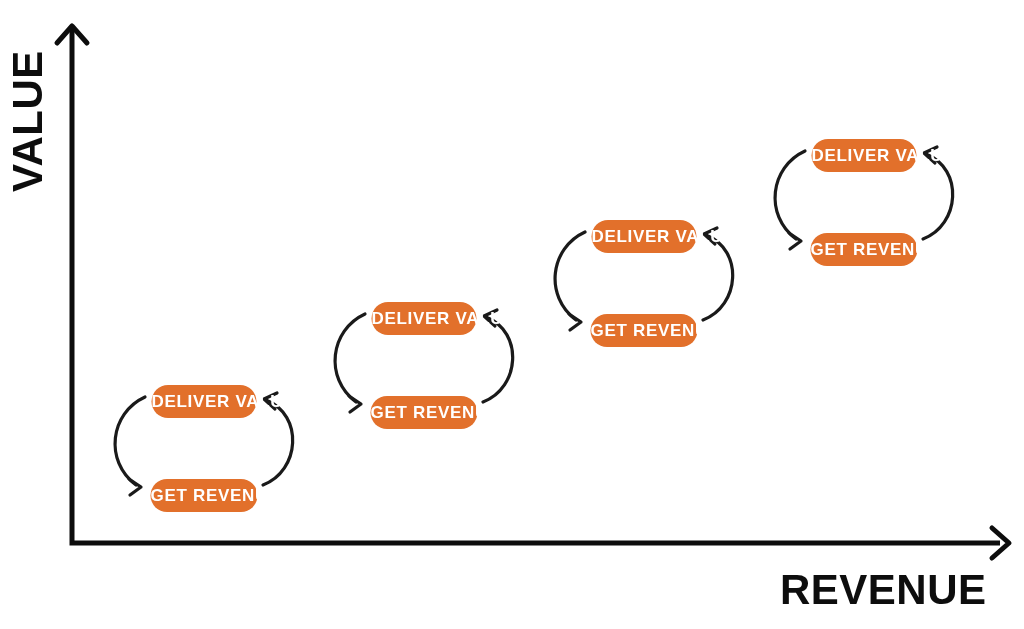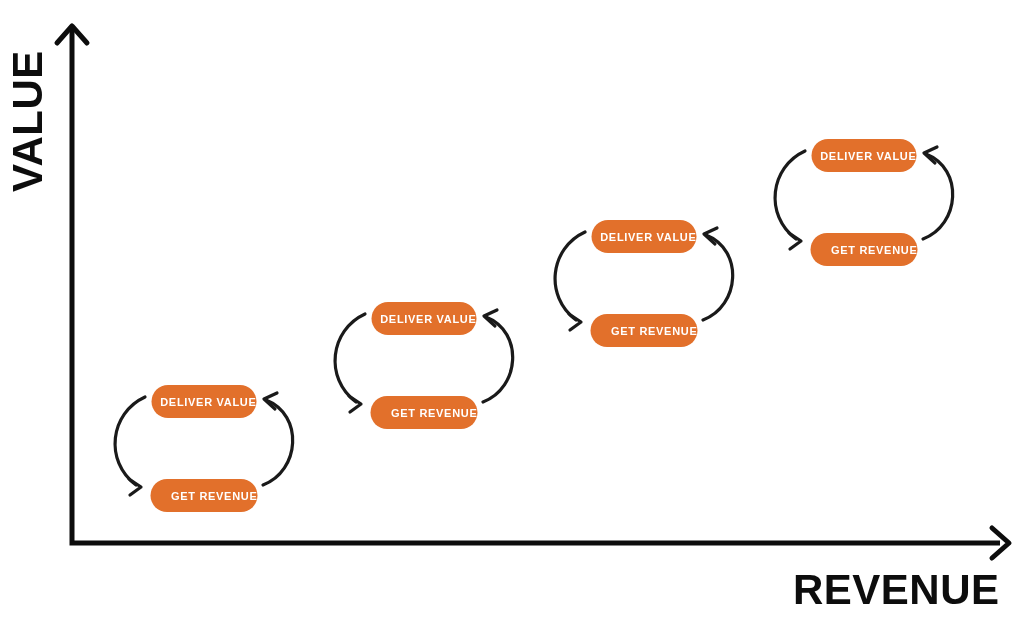--- a/index.html
+++ b/index.html
@@ -26,21 +26,20 @@
   }
   .y-label{
     left:4px;top:192px;
     font-size:42px;
     transform:rotate(-90deg);
     transform-origin:0 0;
   }
   .x-label{
     left:780px;top:566px;
     font-size:42px;
-    margin-left:13px;
   }
   .cycle{
     position:absolute;
     width:200px;height:128px;
   }
   .c1{left:104px;top:383px;}
   .c2{left:324px;top:300px;}
   .c3{left:544px;top:218px;}
   .c4{left:764px;top:137px;}
   .cycle-arrows{
@@ -48,22 +47,22 @@
   }
   .arc{
     fill:none;stroke:var(--arrow);stroke-width:3.2;
     stroke-linecap:round;stroke-linejoin:round;
   }
   .pill{
     position:absolute;left:50%;transform:translateX(-50%);
     height:33px;border-radius:17px;
     background:var(--orange);
     color:#ffffff;
-    display:flex;align-items:center;justify-content:flex-end;
-    font-size:11px;font-weight:700;letter-spacing:0.7px;
+    display:flex;align-items:center;justify-content:flex-start;
+    font-size:17px;font-weight:700;letter-spacing:0.7px;
     white-space:nowrap;
   }
   .pill-top{top:2px;width:105px;}
   .pill-bottom{top:96px;width:107px;}
 </style>
 </head>
 <body>
 
 <div class="stage">
 

